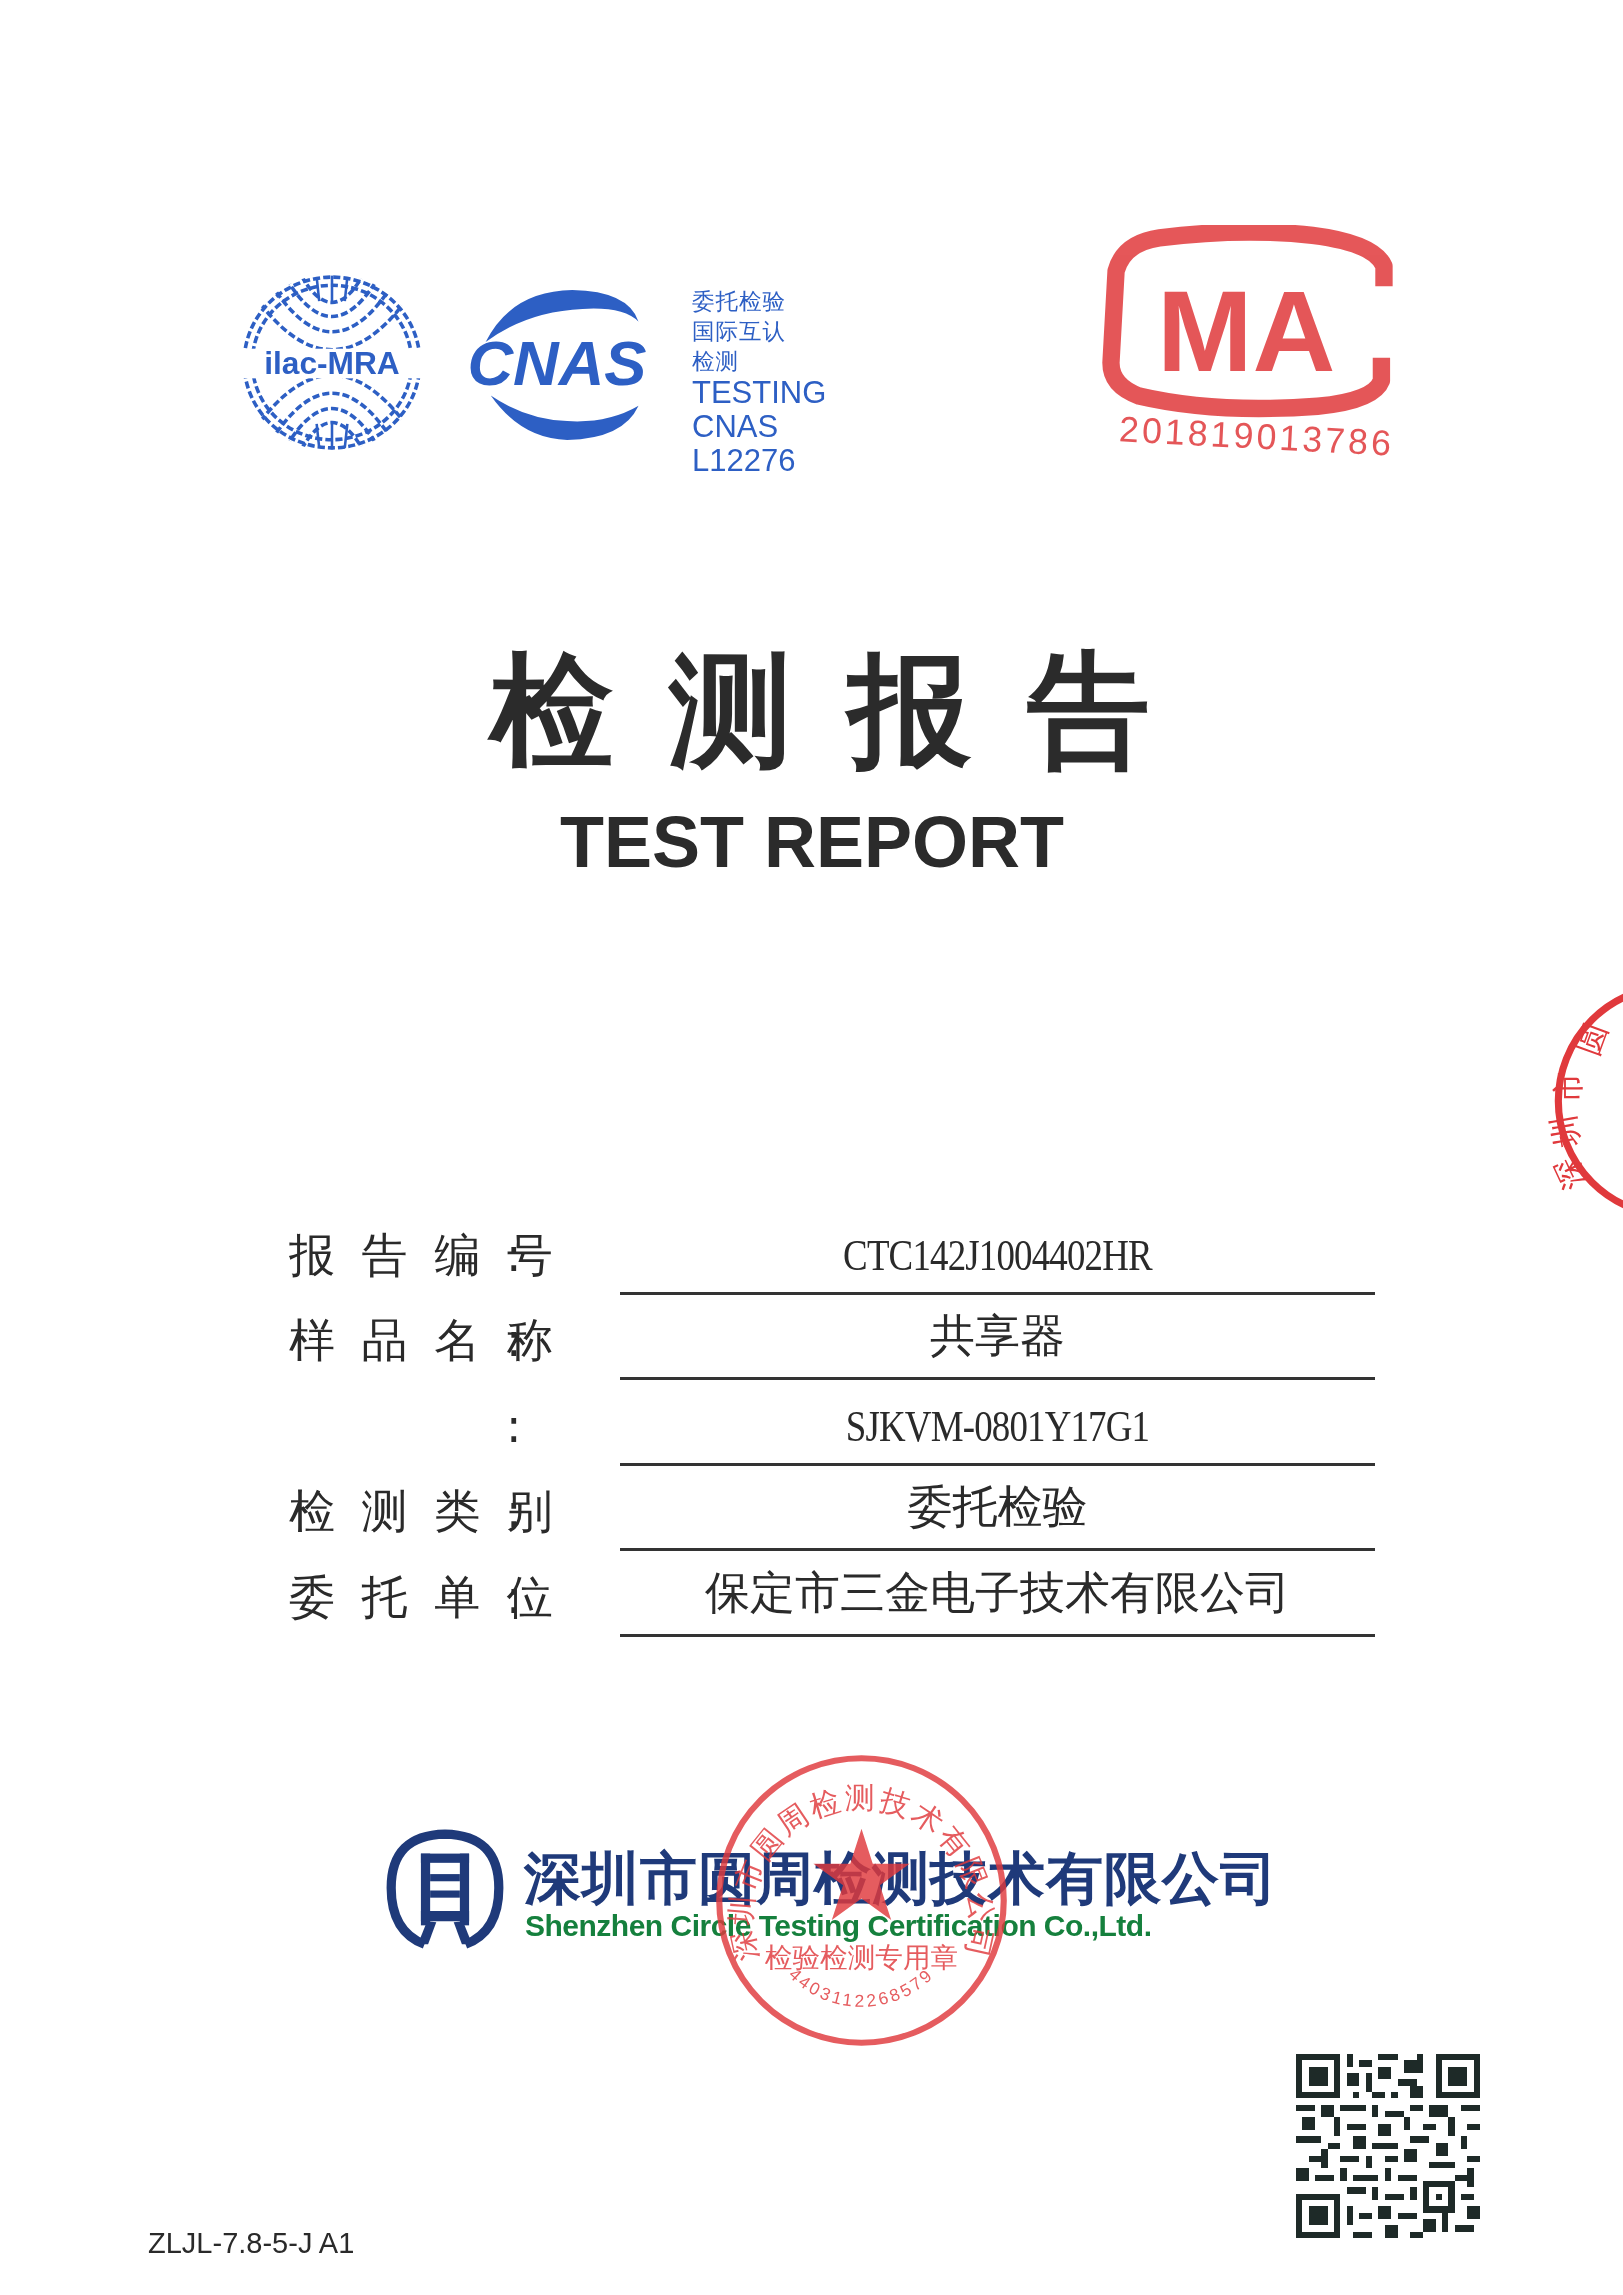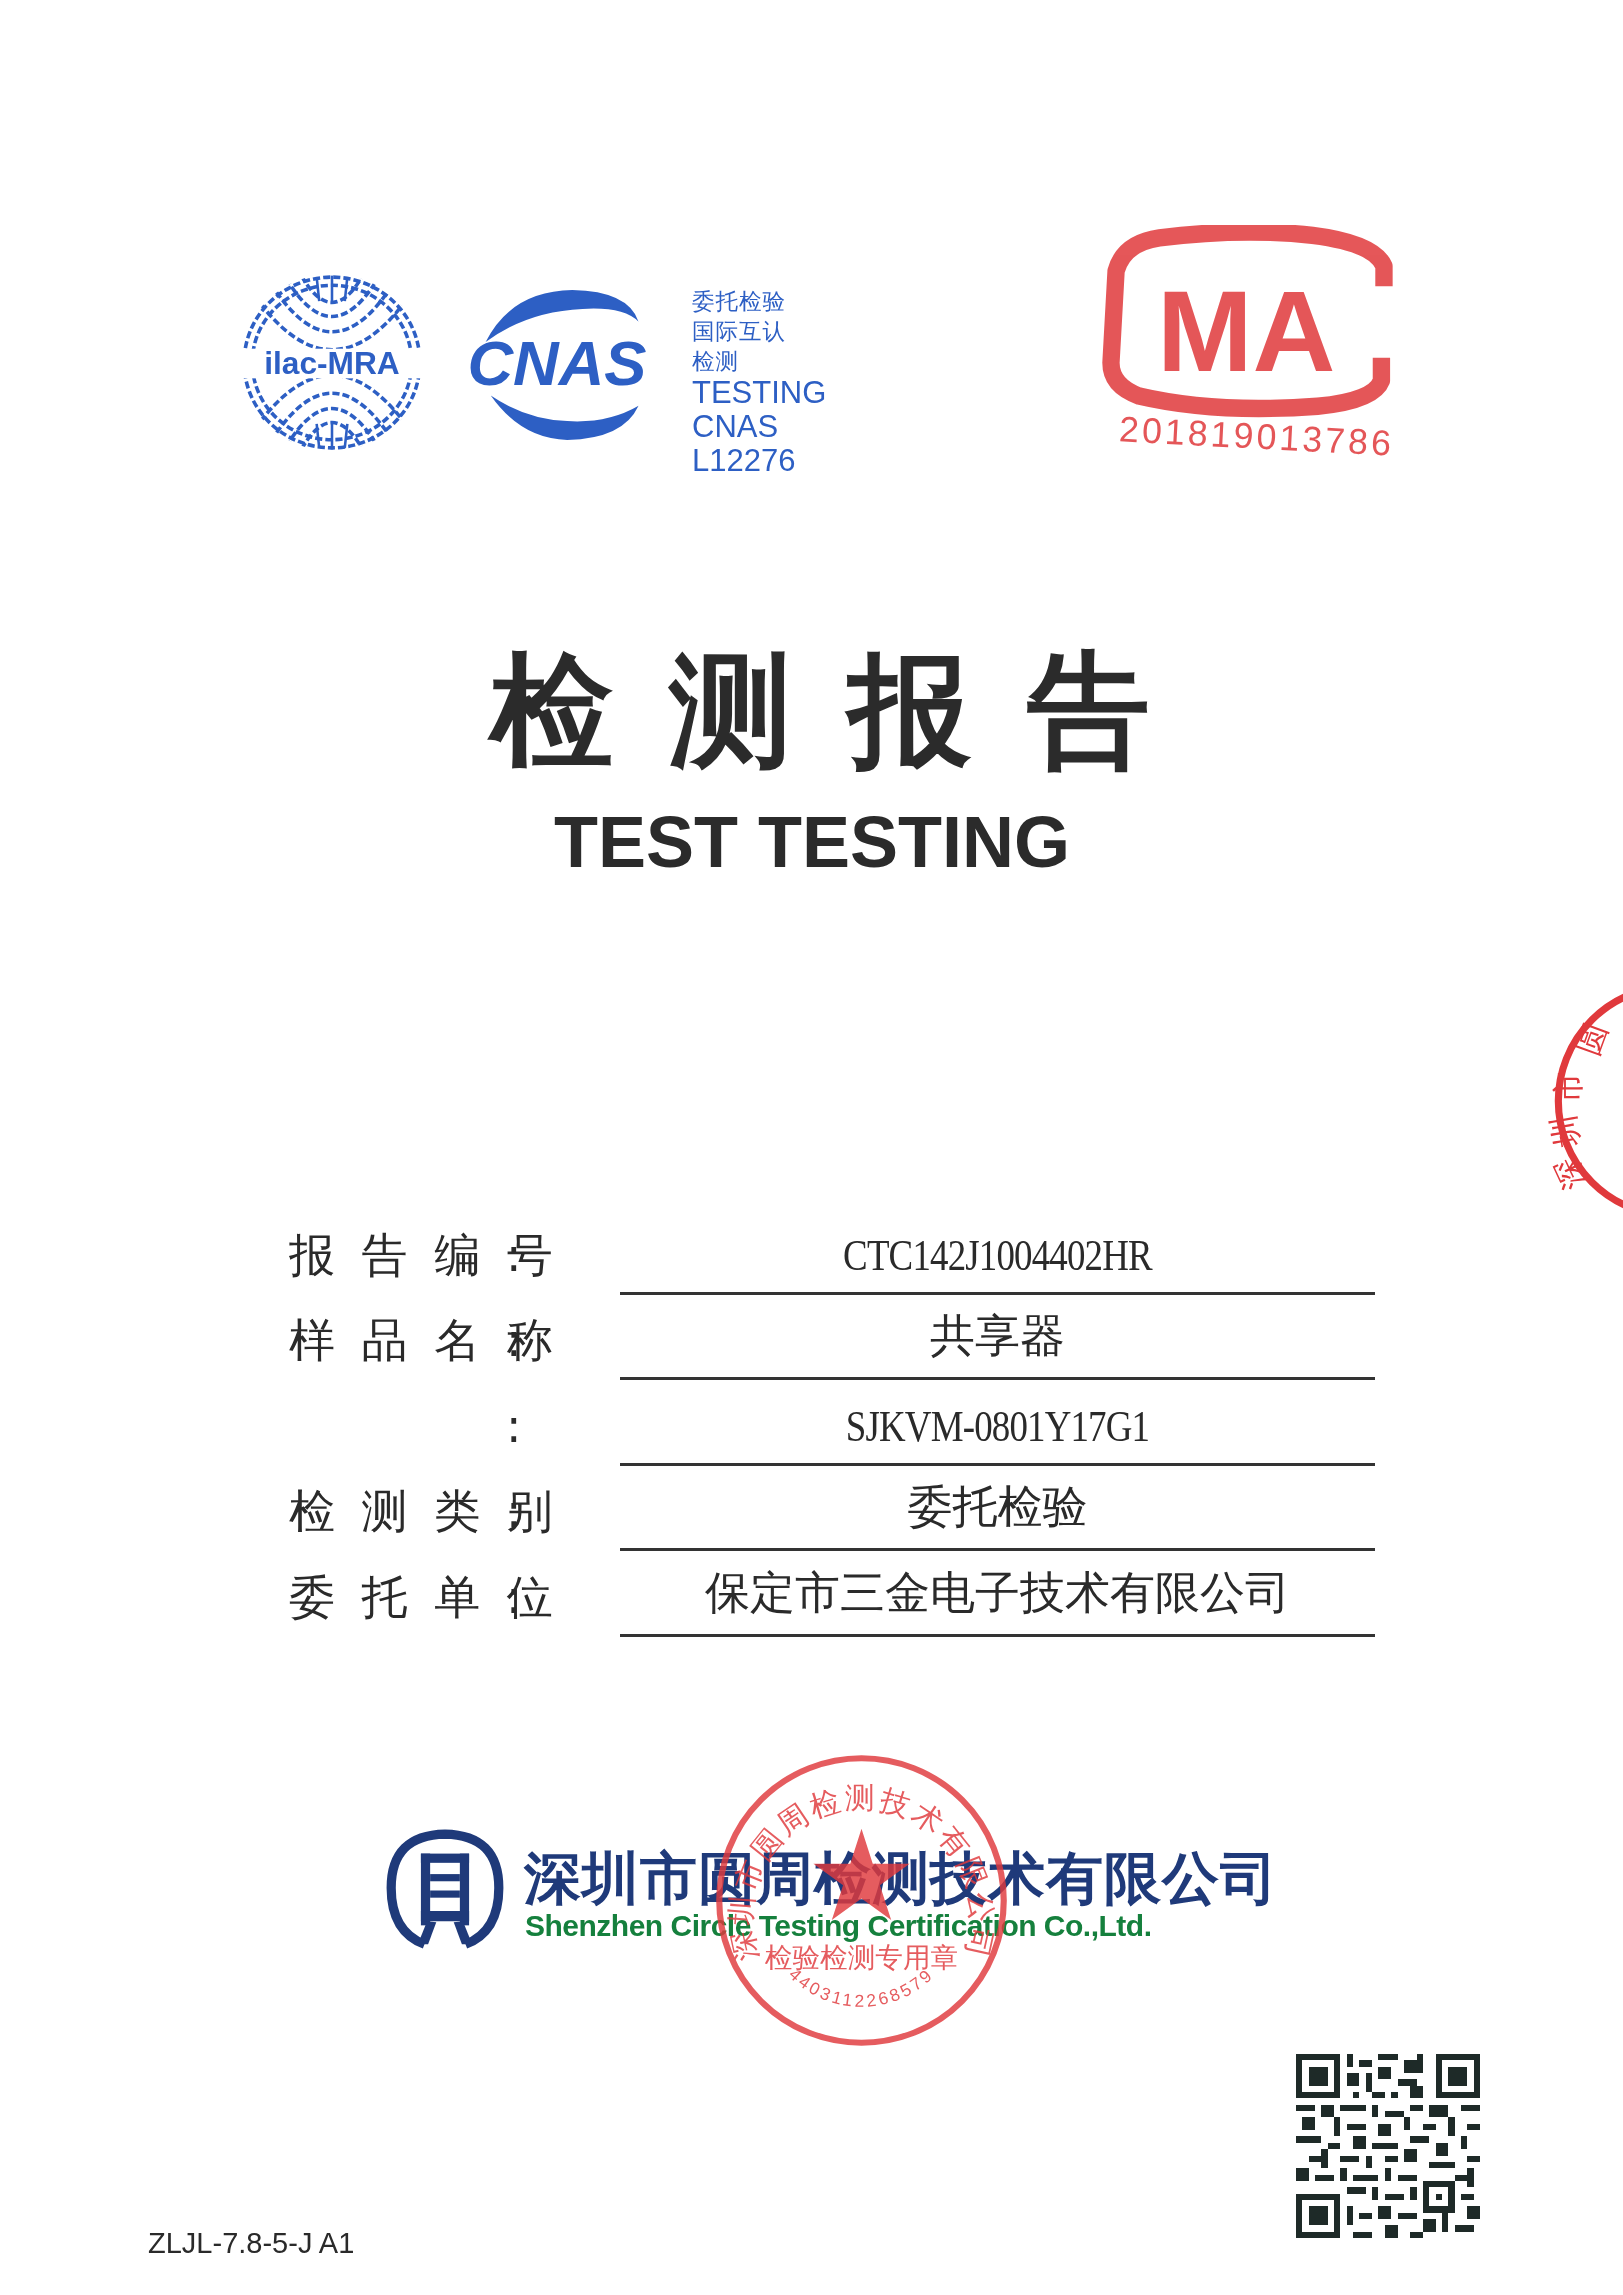--- a/index.html
+++ b/index.html
@@ -97,21 +97,21 @@
   <svg width="347" height="240" viewBox="0 0 680 470">
     <g opacity="0.85">
       <path d="M580 120 L580 80 Q560 35 440 20 Q300 5 140 25 Q70 35 55 90 L45 270 Q45 315 100 335 Q250 370 450 355 Q560 345 575 305 L575 260" fill="none" stroke="#e0393c" stroke-width="34" stroke-linejoin="round"></path>
       <text x="310" y="285" text-anchor="middle" font-family="Liberation Sans, sans-serif" font-weight="bold" font-size="225" fill="#e0393c">MA</text>
       <text x="330" y="438" text-anchor="middle" font-family="Liberation Sans, sans-serif" font-size="70" letter-spacing="6" fill="#e0393c" transform="rotate(3 330 420)">201819013786</text>
     </g>
   </svg>
 </div>
 
 <div class="abs title-cn">检测报告</div>
-<div class="abs title-en">TEST TESTING</div>
+<div class="abs title-en">TEST REPORT</div>
 
 <div class="field-row" style="top:1219px;">
   <span class="field-label">报告编号</span>
   <span class="field-label colon" style="left:217px;letter-spacing:0">:</span>
   <span class="field-value mono">CTC142J1004402HR</span>
   <div class="field-line"></div>
 </div>
 
 <div class="field-row" style="top:1304px;">
   <span class="field-label">样品名称</span>

